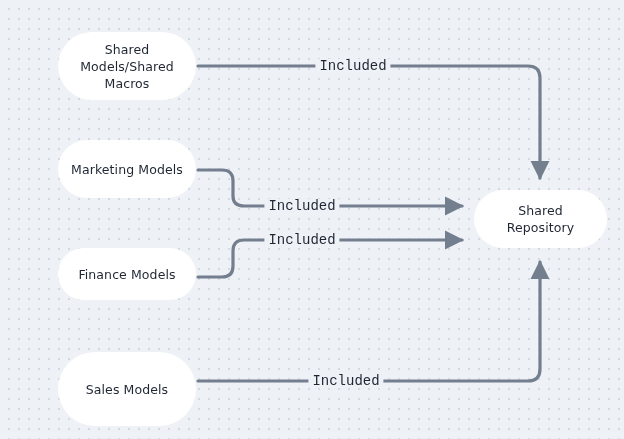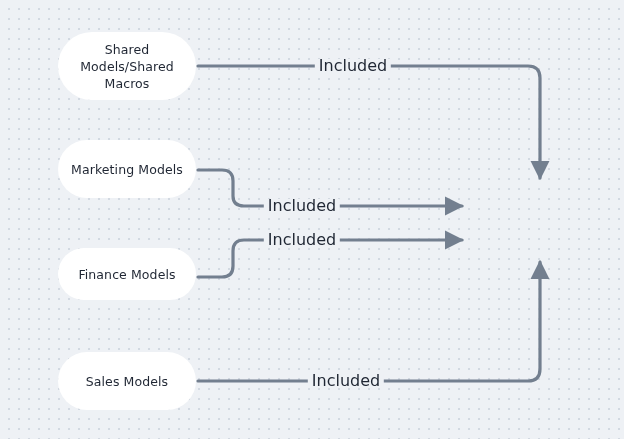--- a/index.html
+++ b/index.html
@@ -38,26 +38,27 @@
     line-height: 17px;
     letter-spacing: 0.1px;
     box-sizing: border-box;
     padding: 4px 10px;
     z-index: 3;
   }
   .edge-label {
     position: absolute;
     transform: translate(-50%, -50%);
     color: #1f2633;
-    font-size: 16px;
+    font-size: 14px;
     line-height: 14px;
     white-space: nowrap;
     background: #eef1f5;
     padding: 0 4px;
     z-index: 4;
+    font-family: Liberation Mono, monospace;
   }
 </style>
 </head>
 <body>
 
 <div id="canvas">
 
   <svg id="edges" viewBox="0 0 624 439" xmlns="http://www.w3.org/2000/svg">
     <defs>
       <marker id="arrow" viewBox="0 0 10 10" refX="9" refY="5" markerWidth="6" markerHeight="6" orient="auto-start-reverse">
@@ -83,23 +84,26 @@
       <span>Shared</span><br>
       <span>Models/Shared</span><br>
       <span>Macros</span>
     </span>
   </div>
 
   <div class="node" style="left:58px; top:248px; width:138px; height:52px;">
     <span>Finance Models</span>
   </div>
 
-  <div class="node" style="left:58px; top:352px; width:138px; height:58px;">
+  <div class="node" style="left:58px; top:352px; width:138px; height:74px;">
     <span>Sales Models</span>
   </div>
 
+  <div class="node" style="left:474px; top:190px; width:133px; height:58px;">
+    <span>Shared Repository</span>
+  </div>
 
   <div class="edge-label" style="left:353px; top:66px;">Included</div>
   <div class="edge-label" style="left:302px; top:206px;">Included</div>
   <div class="edge-label" style="left:302px; top:240px;">Included</div>
   <div class="edge-label" style="left:346px; top:381px;">Included</div>
 
 </div>
 
 </body></html>

